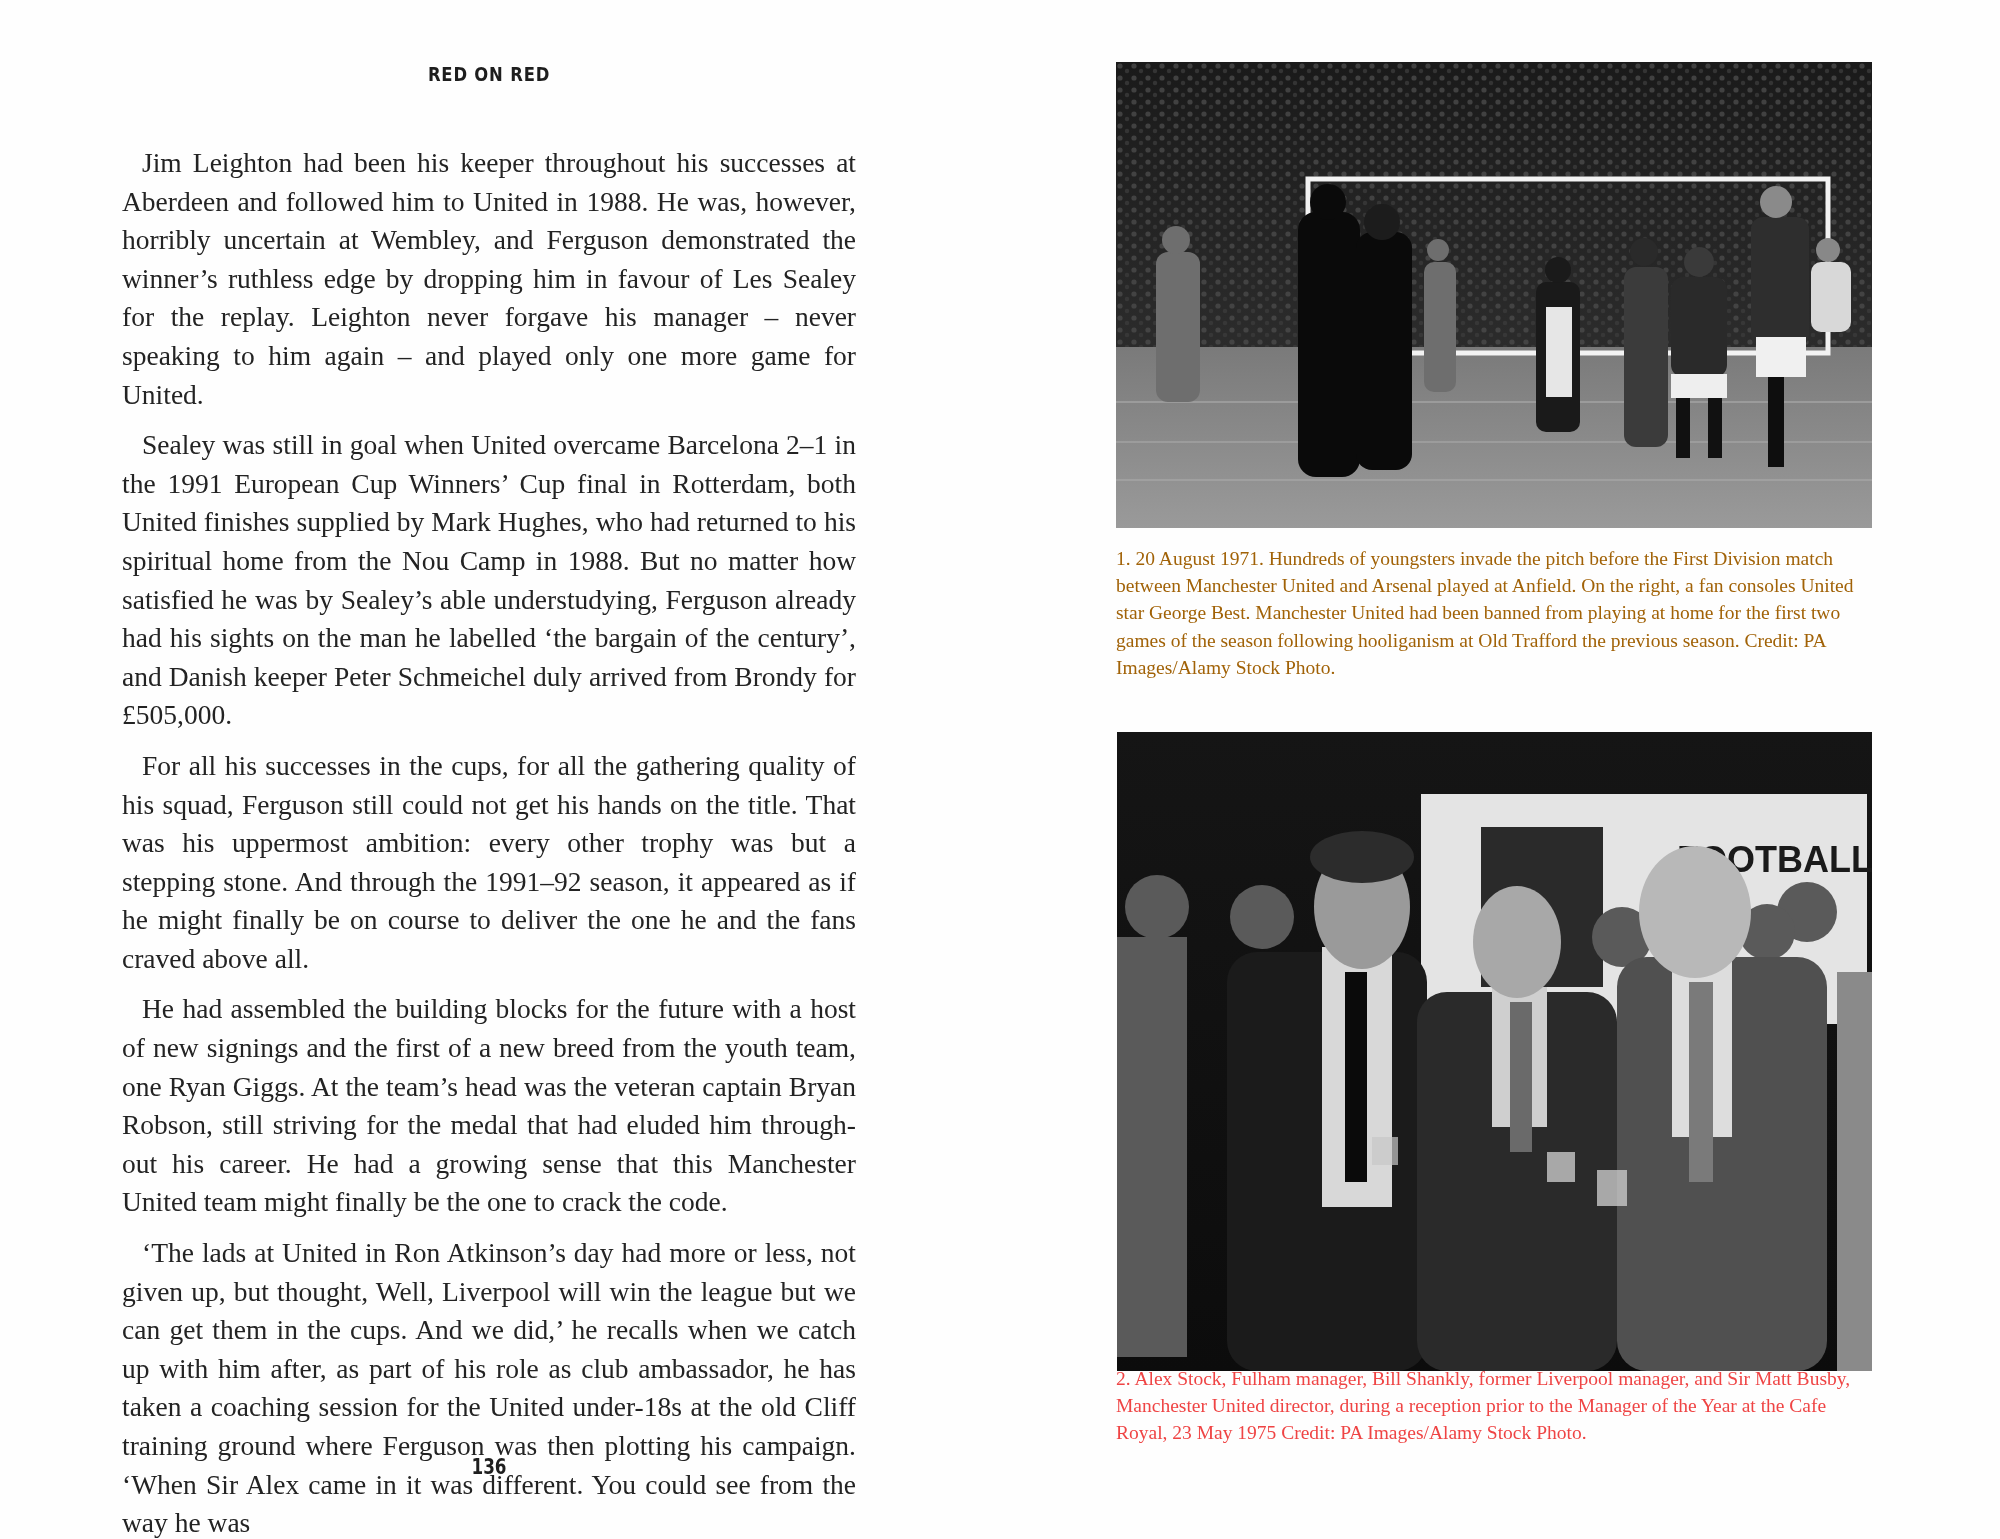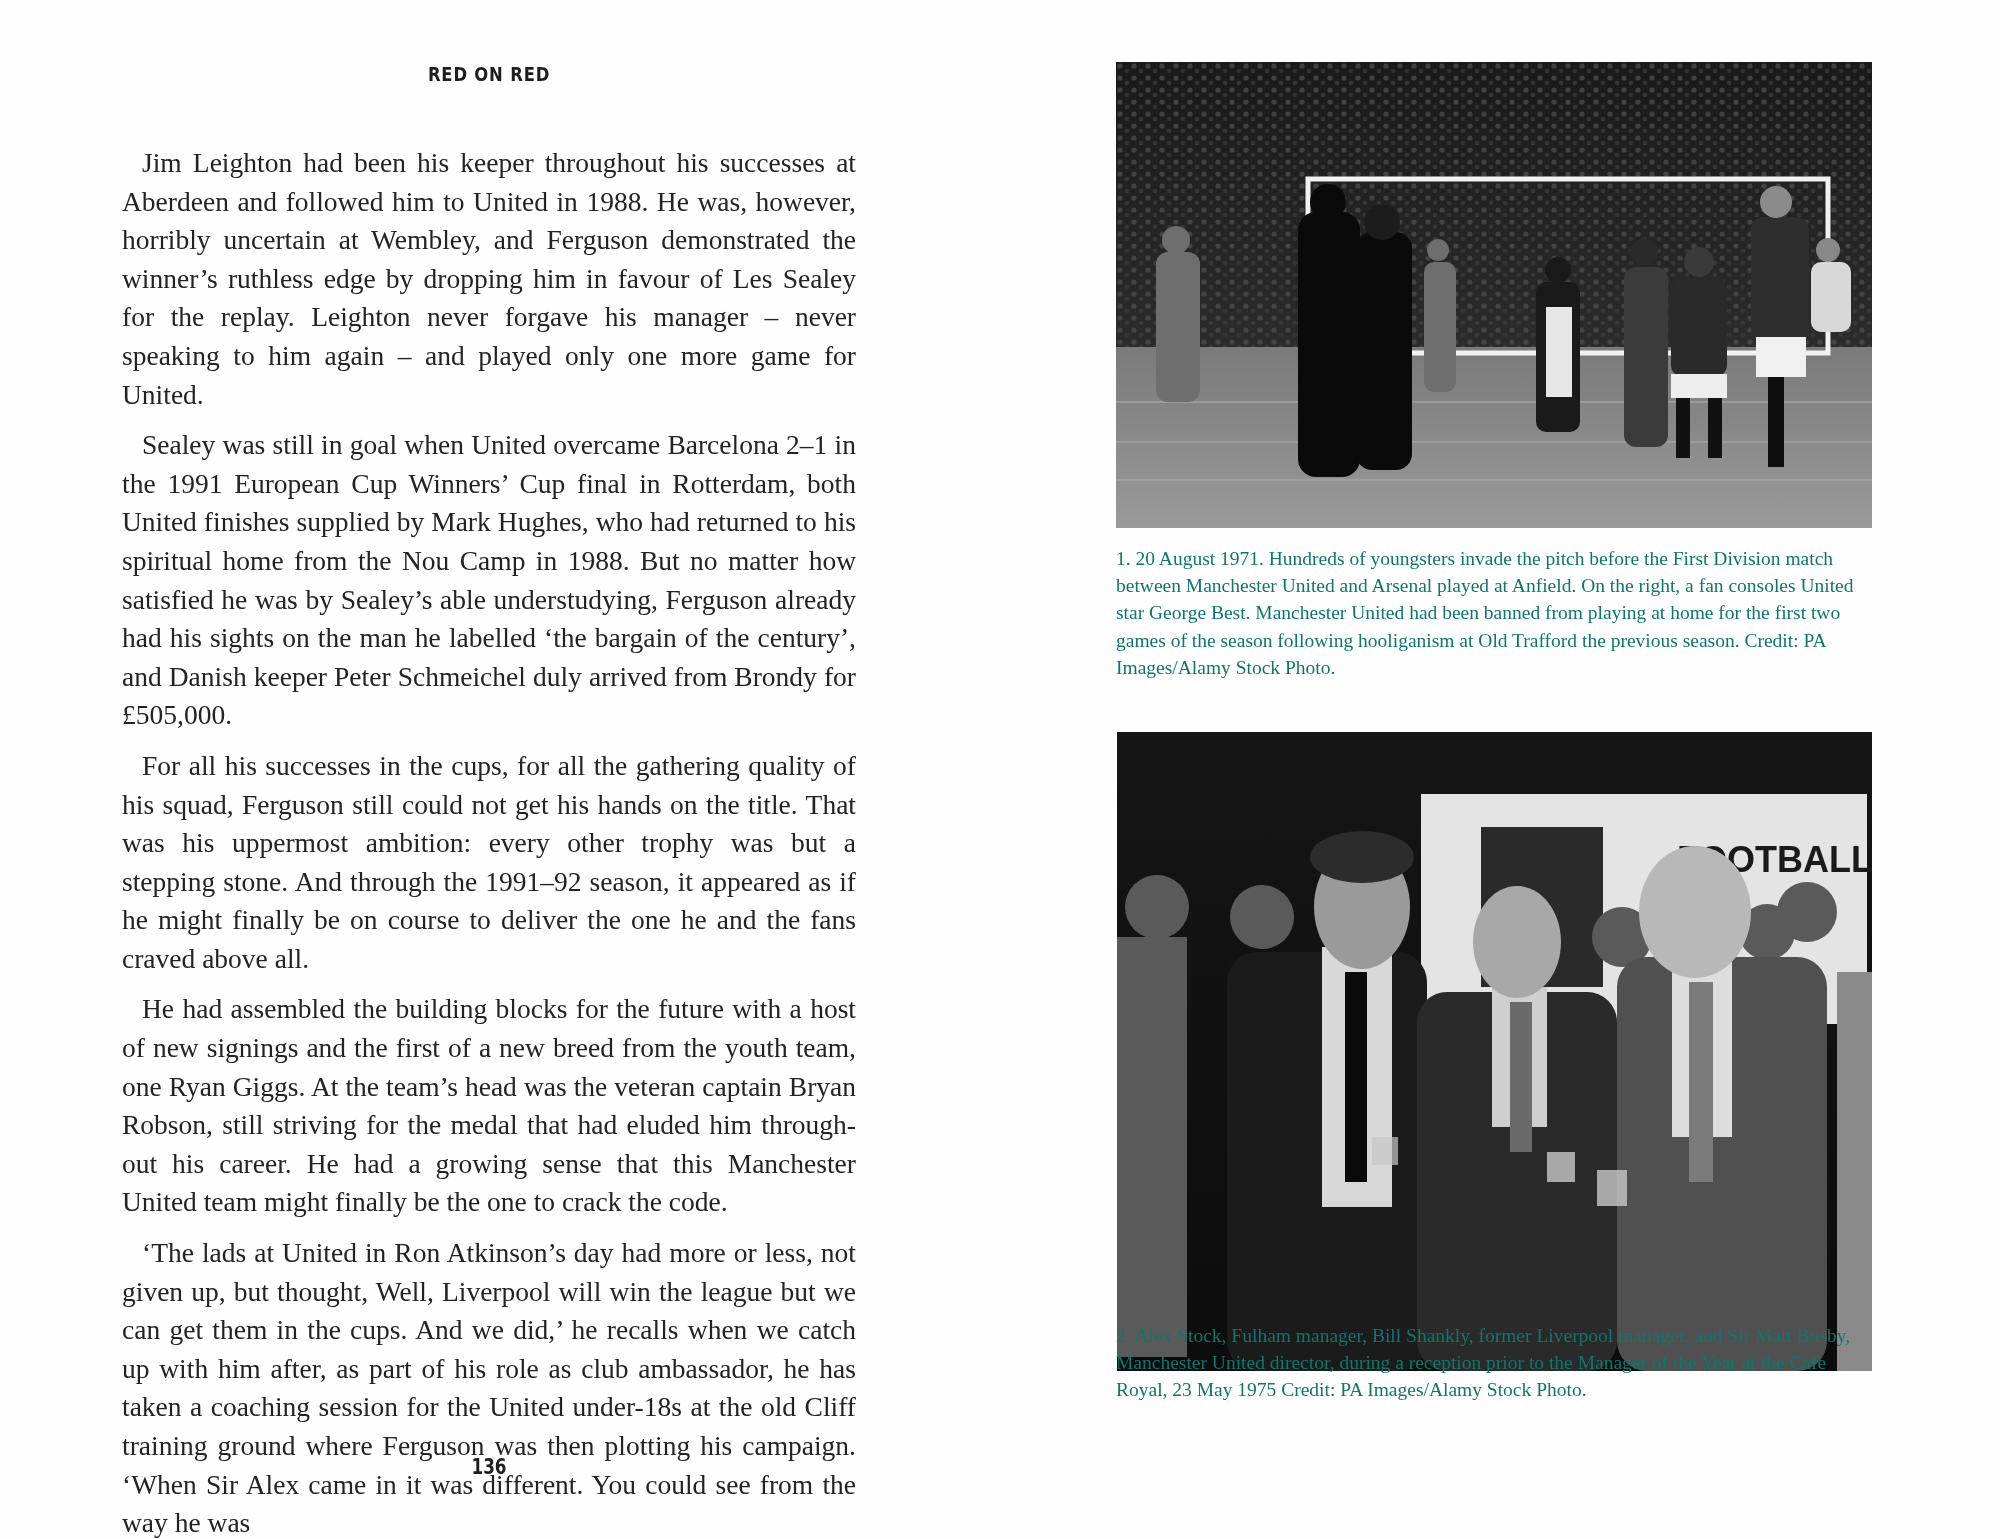--- a/index.html
+++ b/index.html
@@ -82,28 +82,28 @@
     top: 732px;
     width: 755px;
     height: 639px;
   }
   .caption {
     position: absolute;
     left: 1116px;
     width: 760px;
     font-size: 19.5px;
     line-height: 27.2px;
-    color: #0f766e;
+    color: #a16207;
   }
   .caption-1 {
     top: 545px;
   }
   .caption-2 {
-    top: 1322px;
-    color: #0f766e;
+    top: 1365px;
+    color: #ef4444;
   }
   svg { display: block; }
 </style>
 </head>
 <body>
 
 <div class="spread">
 
   <div>
     <div class="running-head">RED ON RED</div>

